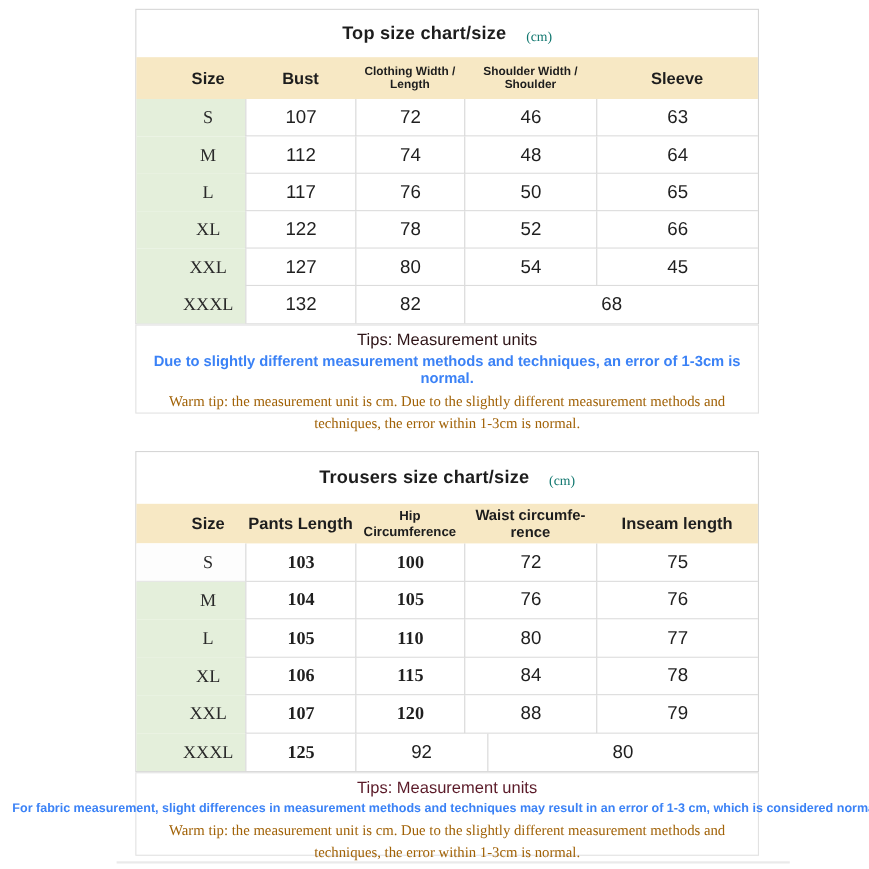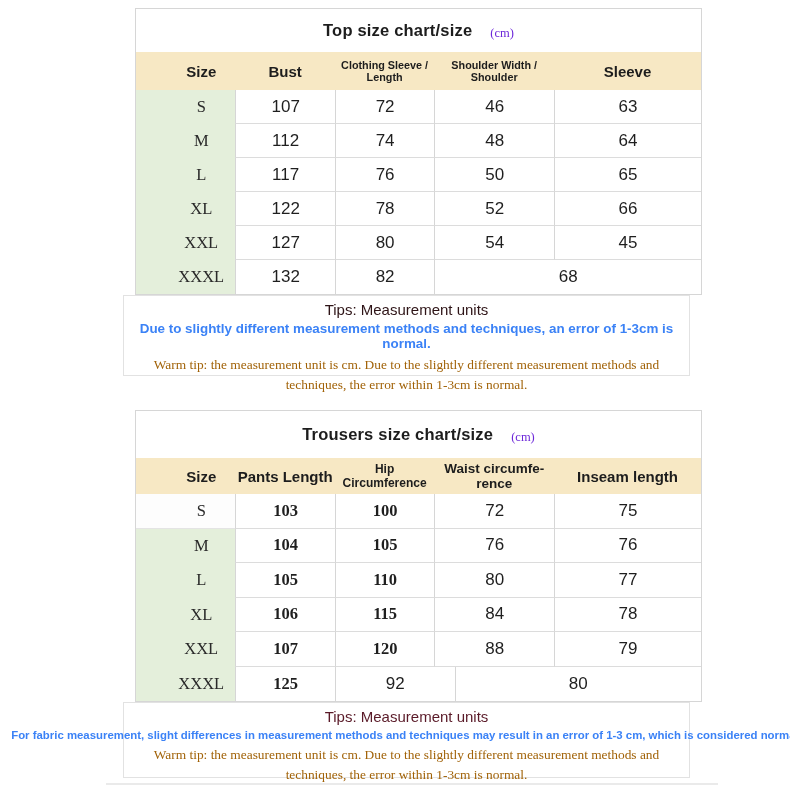--- a/index.html
+++ b/index.html
@@ -12,31 +12,31 @@
     --tips-title-top:#2e1417;
     --tips-title-bottom:#5a1a28;
   }
   html,body{margin:0;padding:0;}
   body{
     width:790px;height:790px;background:#ffffff;
     font-family:"Liberation Sans",sans-serif;color:var(--text);
     position:relative;overflow:hidden;
   }
   .chart{
-    position:absolute;left:135px;width:567px;background:#fff;
+    position:absolute;left:123px;width:567px;background:#fff;
     border:1px solid var(--border);box-sizing:border-box;
   }
   #top-chart{top:8px;}
   #trousers-chart{top:410px;}
 
   .title-row{display:flex;align-items:center;justify-content:center;gap:18px;}
   #top-chart .title-row{height:43px;}
   #trousers-chart .title-row{height:47px;}
   .title{font-size:16.5px;font-weight:bold;color:#1d1d1d;letter-spacing:.2px;}
-  .unit{font-family:"Liberation Serif",serif;font-size:12.5px;color:#6d28d9;margin-top:5px;}
+  .unit{font-family:"Liberation Serif",serif;font-size:12.5px;color:#0f766e;margin-top:5px;}
 
   .header-row{background:var(--header-bg);display:flex;align-items:center;}
   #top-chart .header-row{height:38px;}
   #trousers-chart .header-row{height:36px;}
   .hcell{text-align:center;font-weight:bold;font-size:15px;color:#1d1d1d;box-sizing:border-box;}
   .hcell.sm{font-size:10.8px;}
   .hcell.md{font-size:12px;}
   .hcell.wrap{font-size:13.5px;white-space:pre-line;line-height:1.12;}
 
   .c0{width:17.6%;padding-left:31px;}
@@ -85,21 +85,21 @@
 <div>
 
   <section class="chart" id="top-chart">
     <div class="title-row">
       <span class="title">Top size chart/size</span>
       <span class="unit">(cm)</span>
     </div>
     <div class="header-row">
       <div class="hcell c0">Size</div>
       <div class="hcell c1">Bust</div>
-      <div class="hcell c2 sm">Clothing Sleeve / Length</div>
+      <div class="hcell c2 sm">Clothing Width / Length</div>
       <div class="hcell c3 sm">Shoulder Width / Shoulder</div>
       <div class="hcell c4">Sleeve</div>
     </div>
     <div class="body" id="top-body">
         <div class="row">
           <div class="cell c0 size-cell">S</div>
           <div class="cell c1">107</div>
           <div class="cell c2">72</div>
           <div class="cell c3">46</div>
           <div class="cell c4">63</div>

